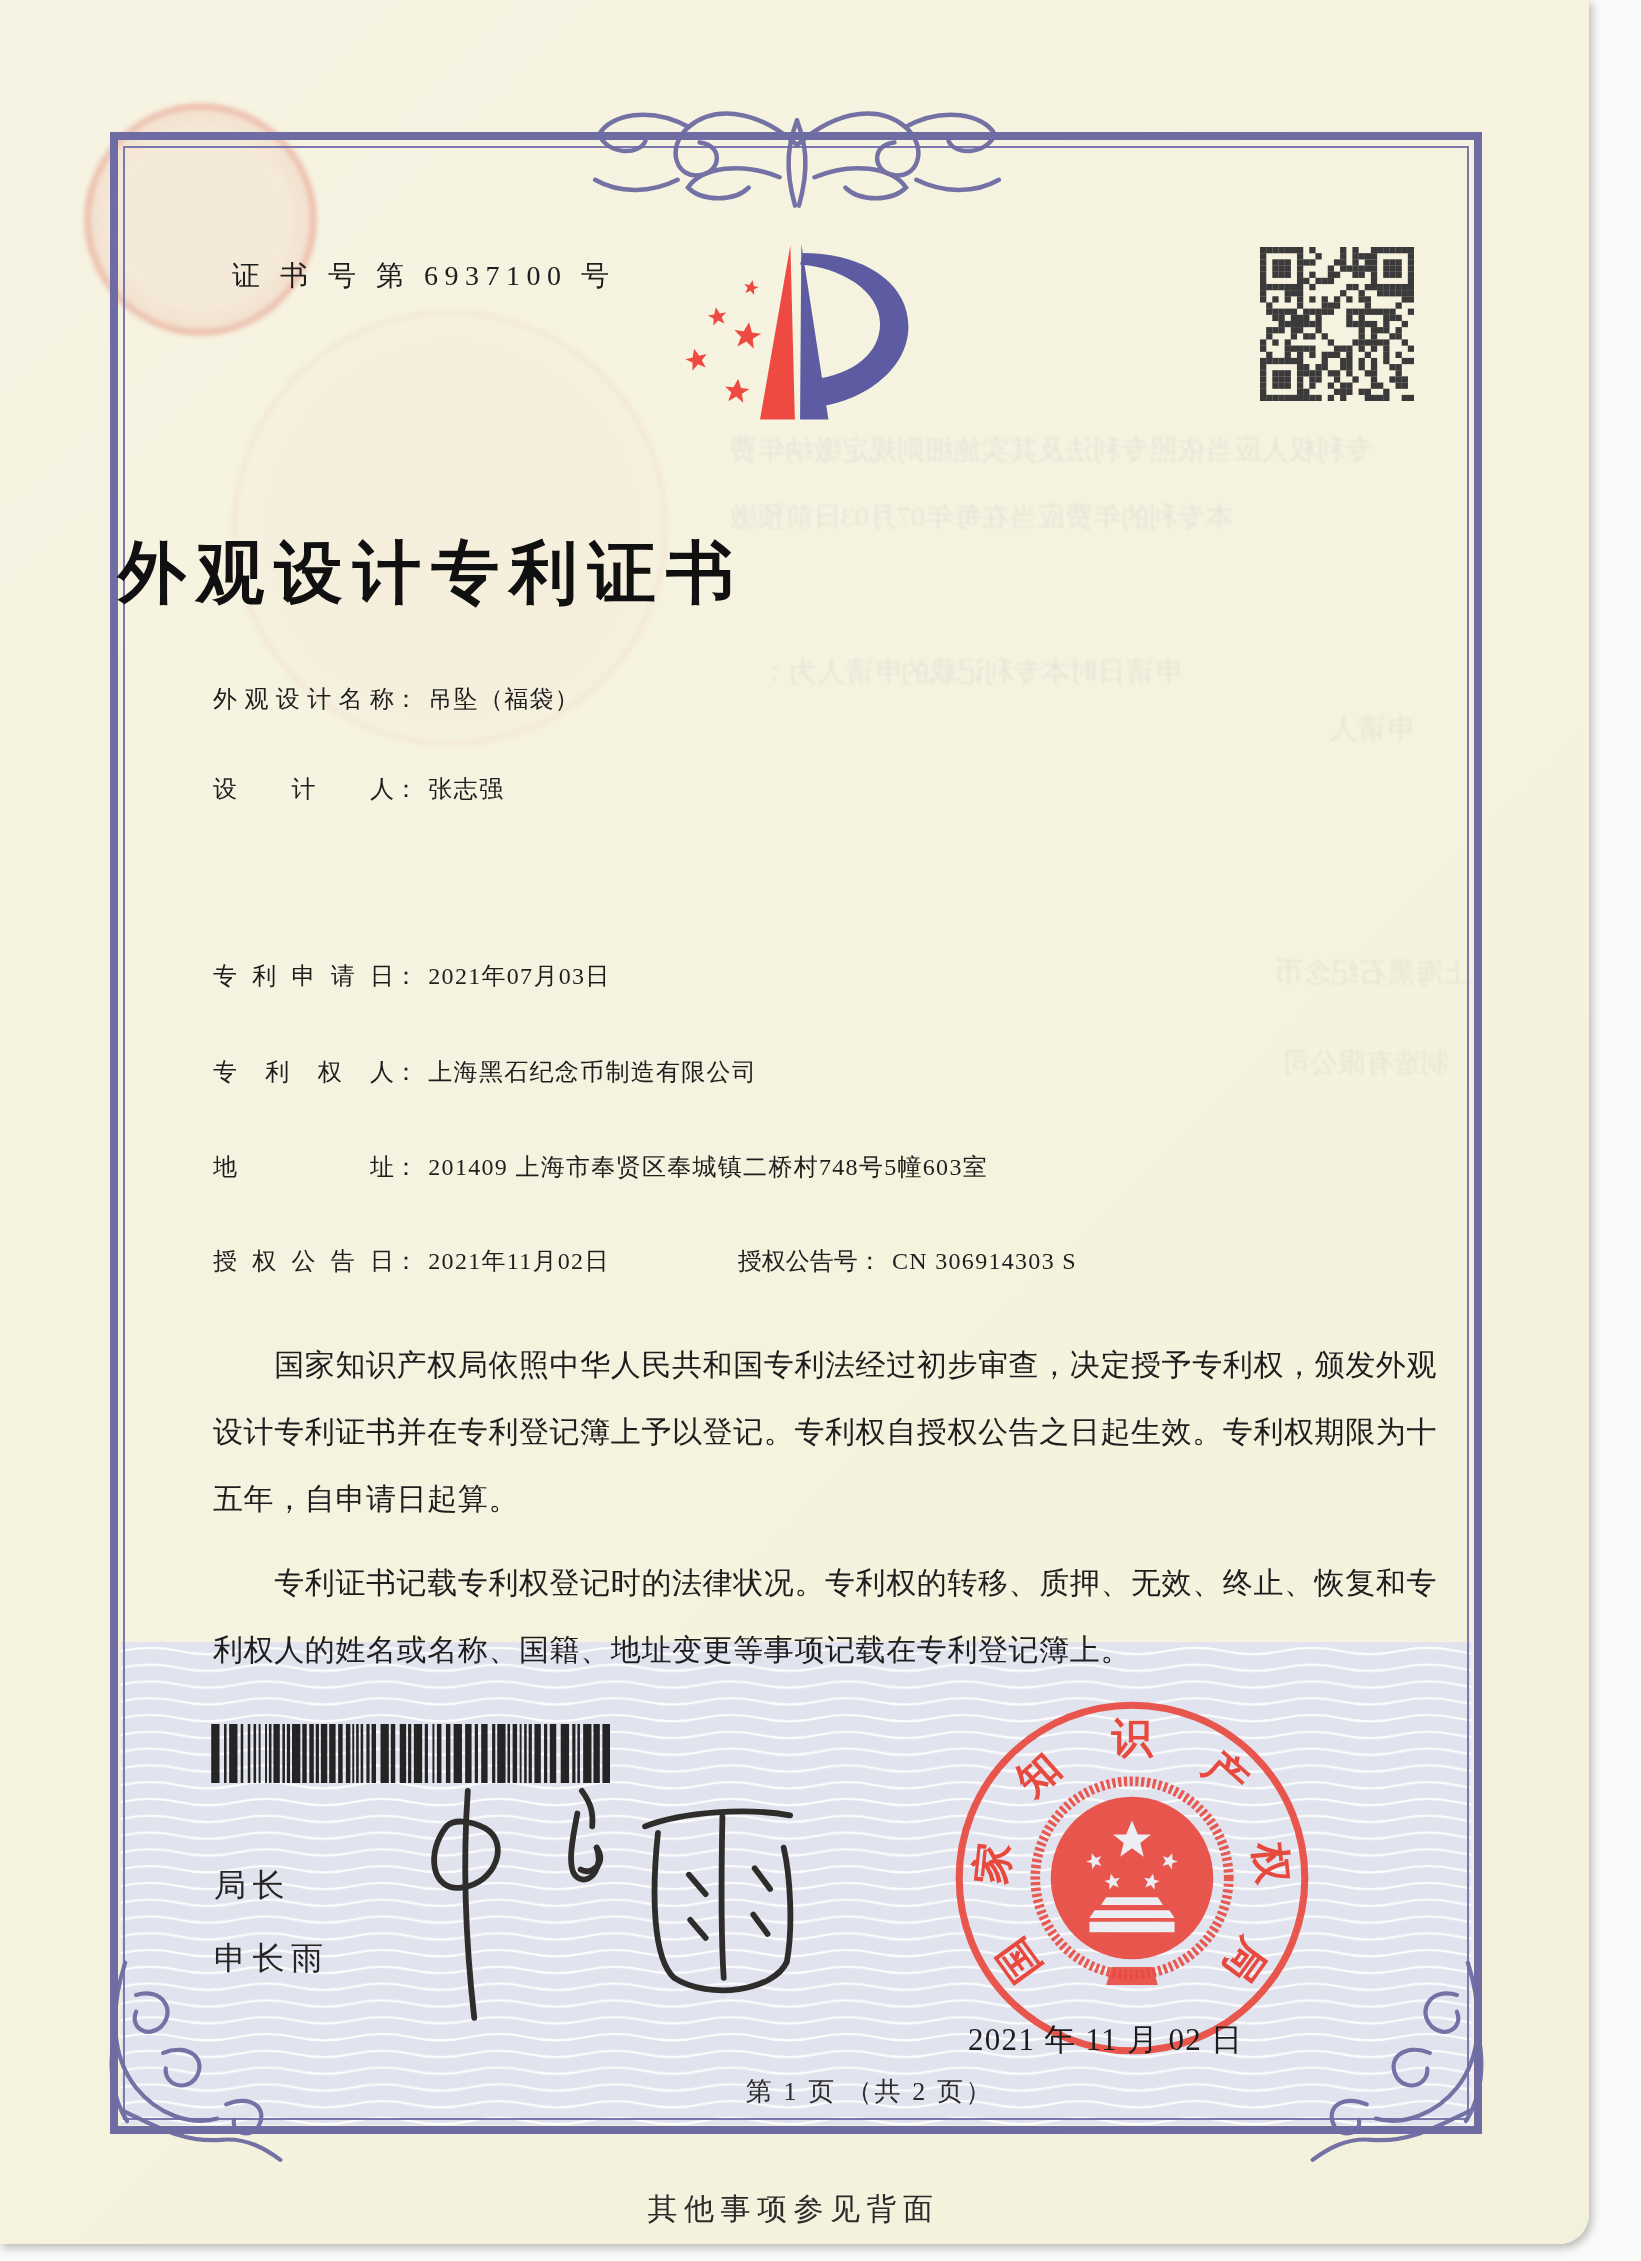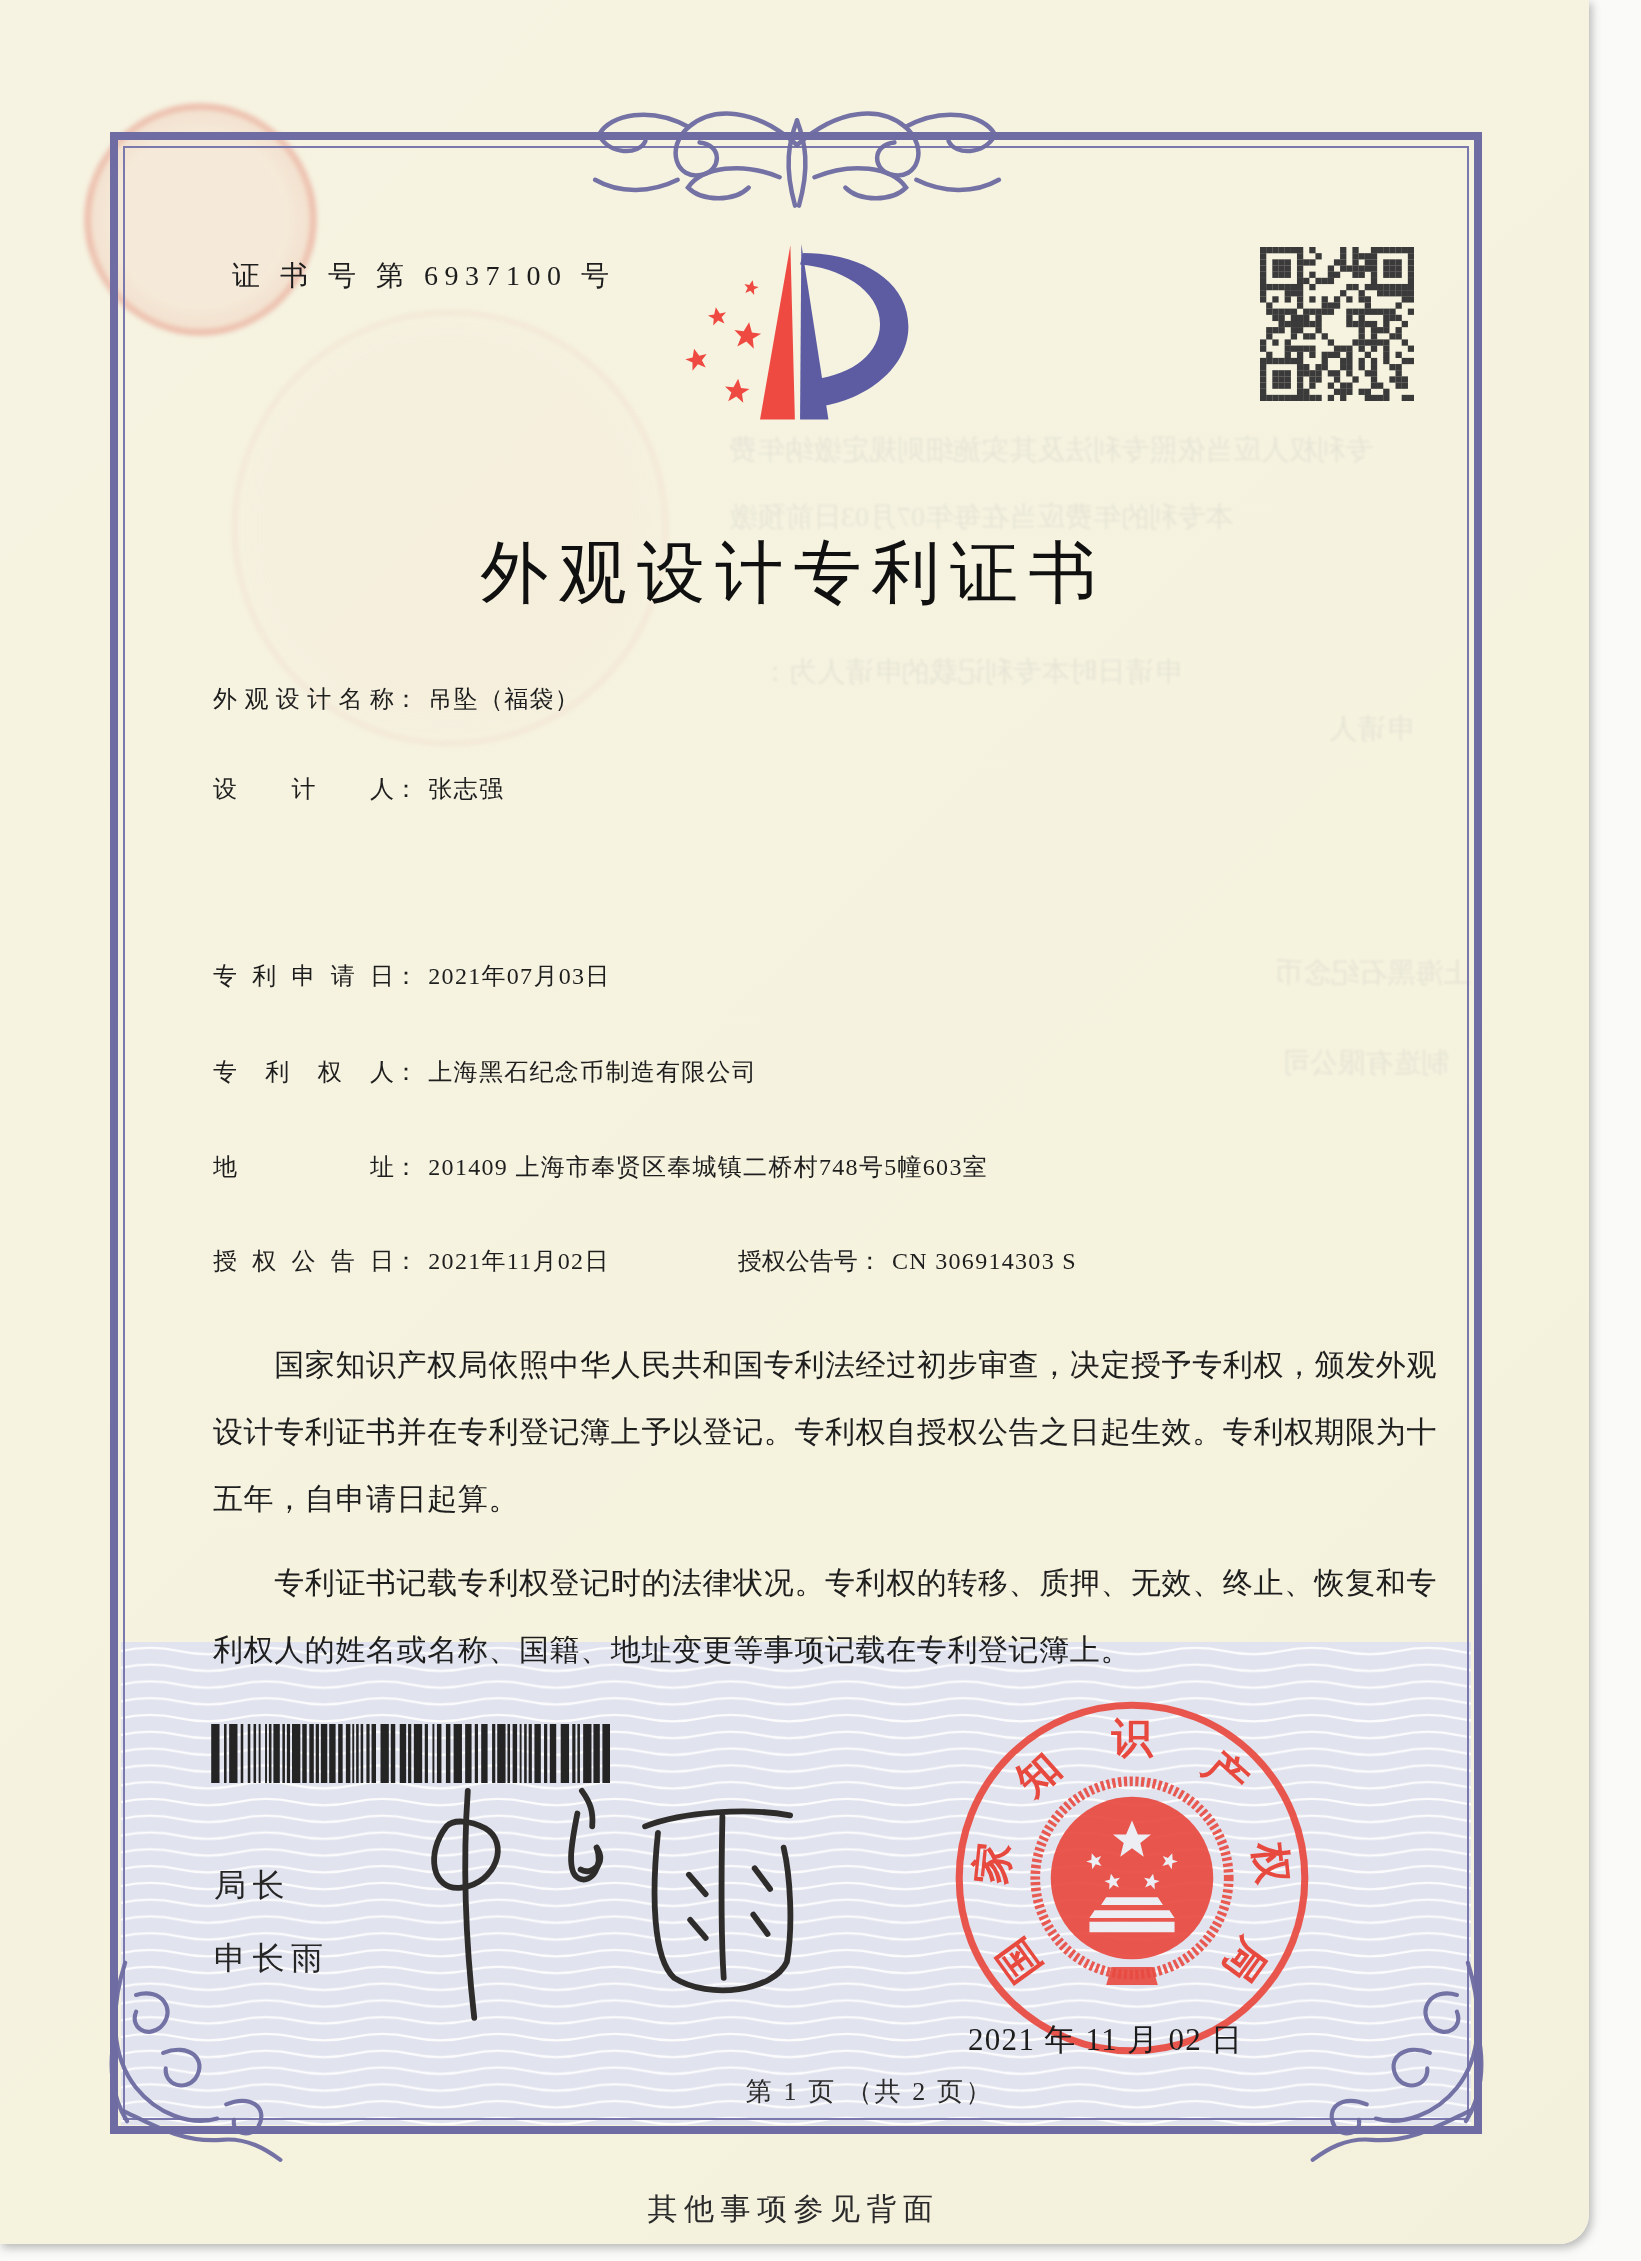--- a/index.html
+++ b/index.html
@@ -9,21 +9,21 @@
          background:linear-gradient(135deg,#f6f3e2 0%,#f5f2de 60%,#f3f0dc 100%);
          border-radius:0 0 30px 0;box-shadow:2.6px 3.2px 9px rgba(110,110,110,.45);}
   .abs{position:absolute;}
   
   #border-outer{left:110px;top:132px;width:1372px;height:2002px;border:8.4px solid #6e6ca2;box-sizing:border-box;}
   #border-inner{left:123px;top:146px;width:1346px;height:1974px;border:2.6px solid #7a78ac;box-sizing:border-box;}
   
   #band{left:121px;top:1642px;width:1350px;height:483px;}
   
   #cert-no{left:232px;top:257px;font-size:28px;letter-spacing:6.5px;color:#1d1d1d;}
-  #title{left:118px;top:528px;width:1351px;text-align:center;font-size:68px;font-weight:normal;
+  #title{left:118px;top:528px;width:1351px;text-align:left;font-size:68px;font-weight:bold;
          letter-spacing:10.3px;color:#101010;}
   .row{position:absolute;left:213px;font-size:24px;color:#1e1e1e;white-space:nowrap;}
   .row .lbl{display:inline-block;width:181px;text-align:justify;text-align-last:justify;}
   .row .val{margin-left:10.3px;letter-spacing:1.3px;}
   .para{position:absolute;left:213px;width:1252px;font-size:30px;line-height:67px;
         color:#1e1e1e;white-space:pre-line;text-align:justify;letter-spacing:0.6px;}
   #signer-title{left:214px;top:1864px;font-size:32px;letter-spacing:6.5px;color:#252525;}
   #signer-name{left:214px;top:1937px;font-size:32px;letter-spacing:6.5px;color:#252525;}
   #seal-date{left:968px;top:2019px;width:336px;font-size:31px;color:#1c1c1c;letter-spacing:1.3px;}
   #page-footer{left:118px;top:2074px;width:1504px;text-align:center;font-size:26px;color:#2a2a2a;letter-spacing:2.6px;}

